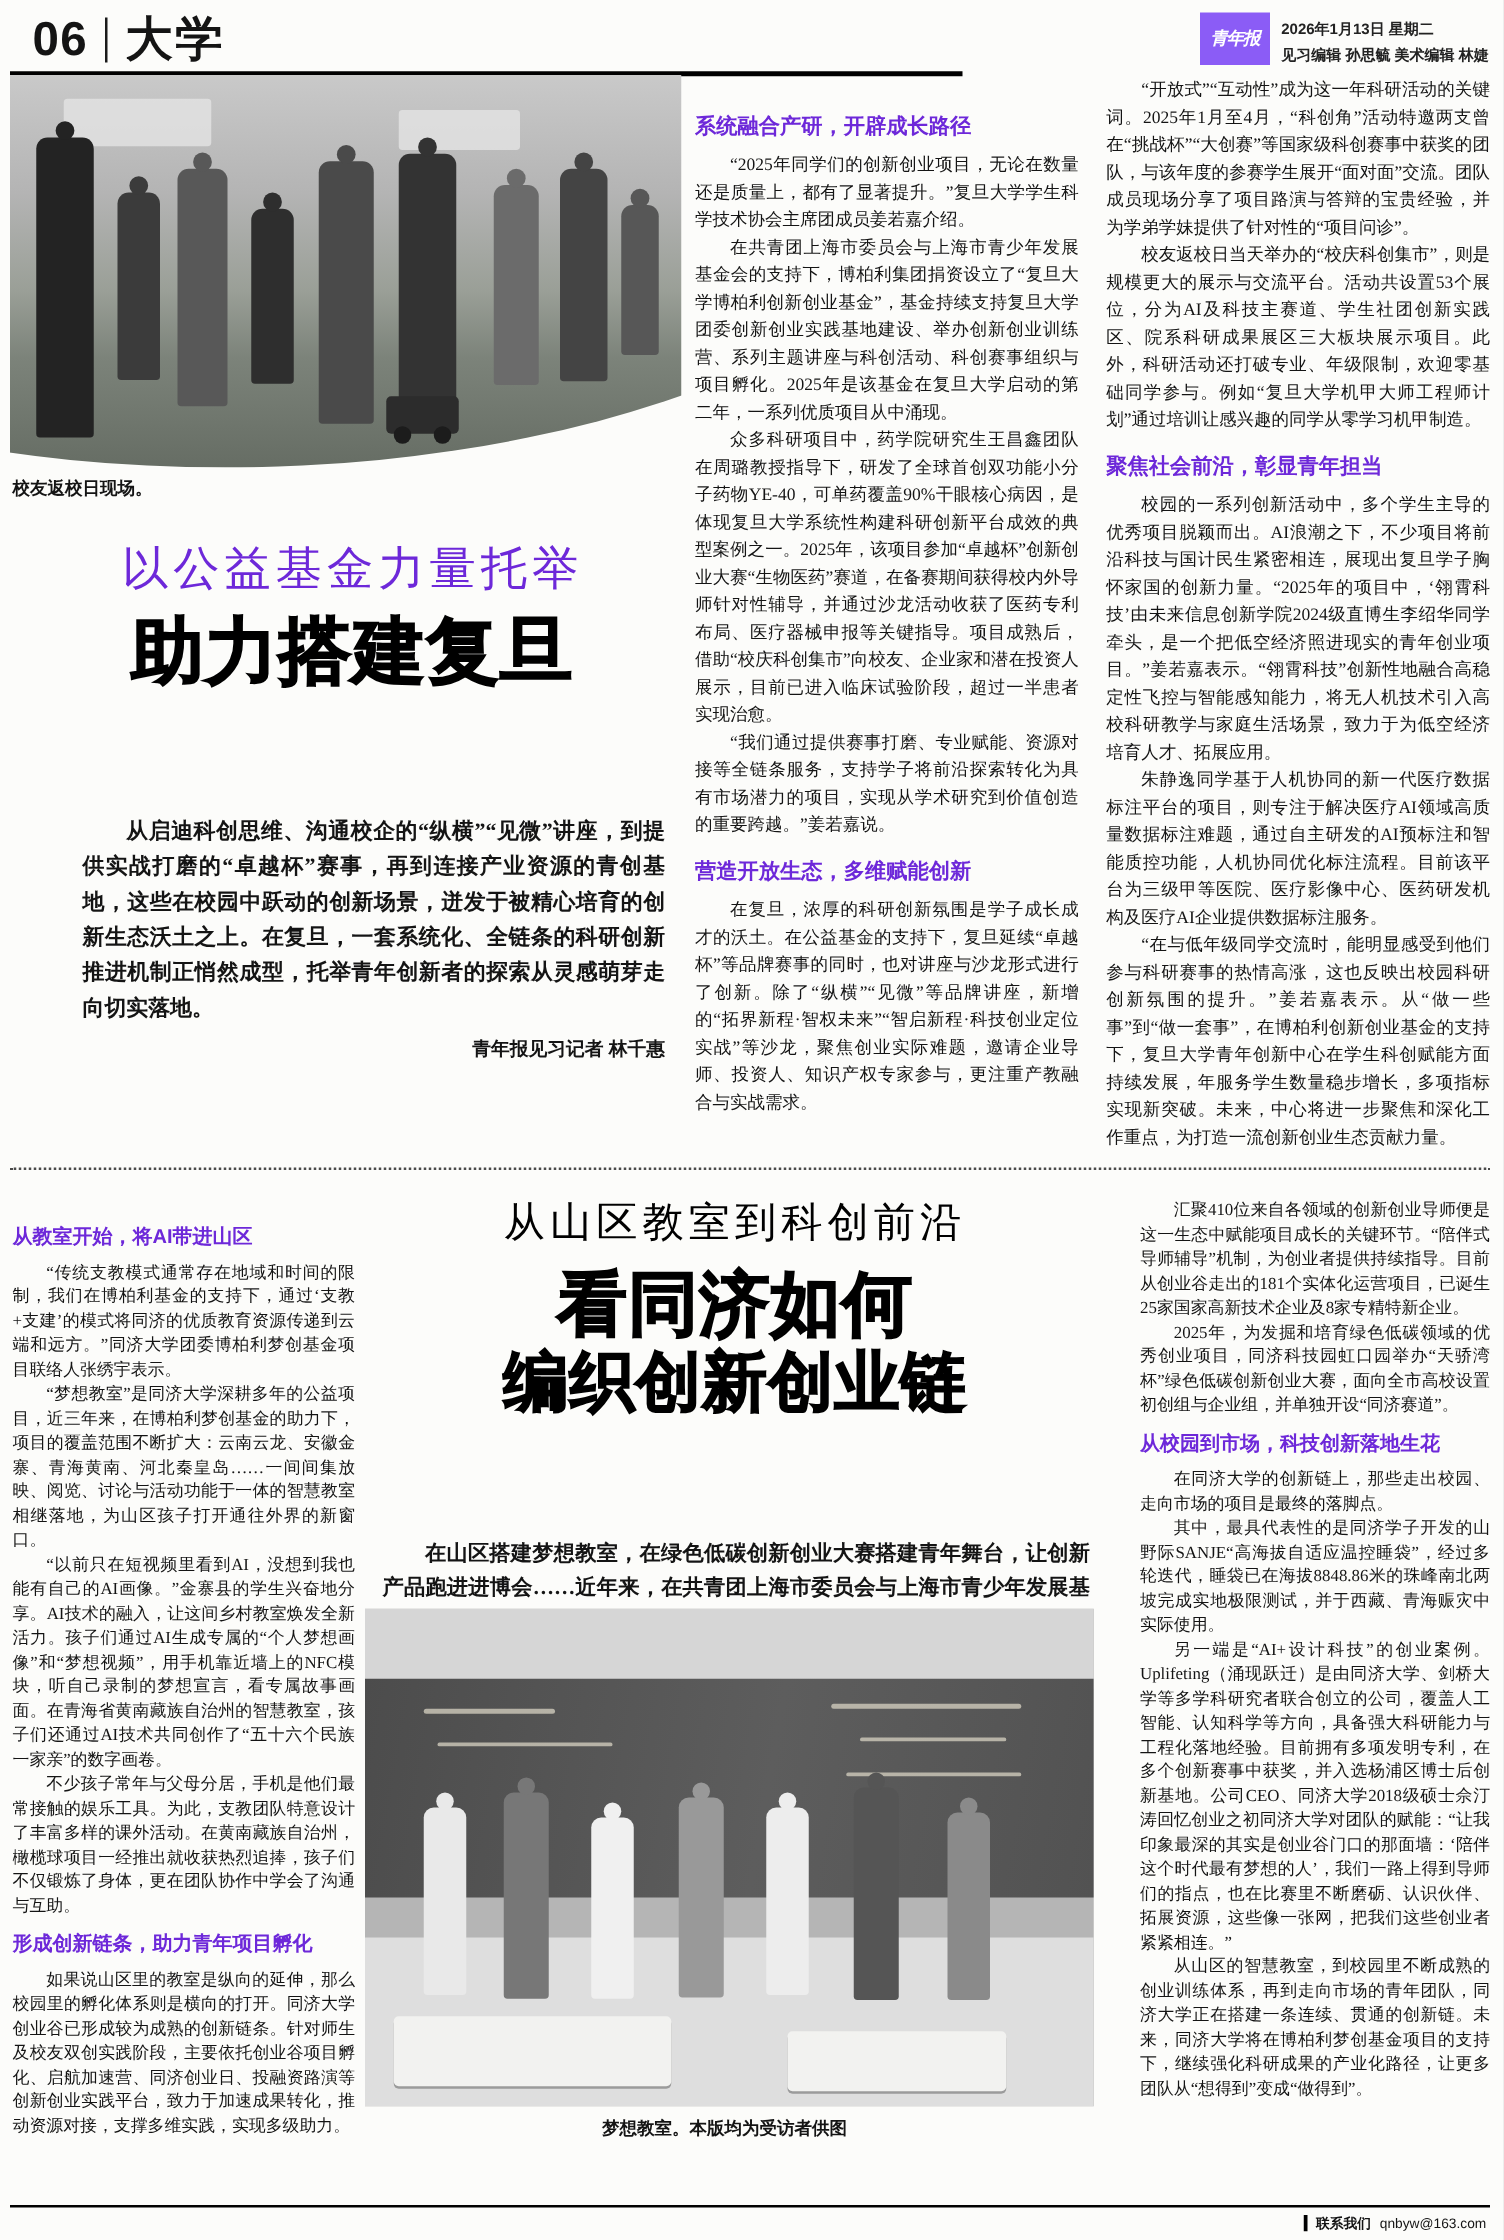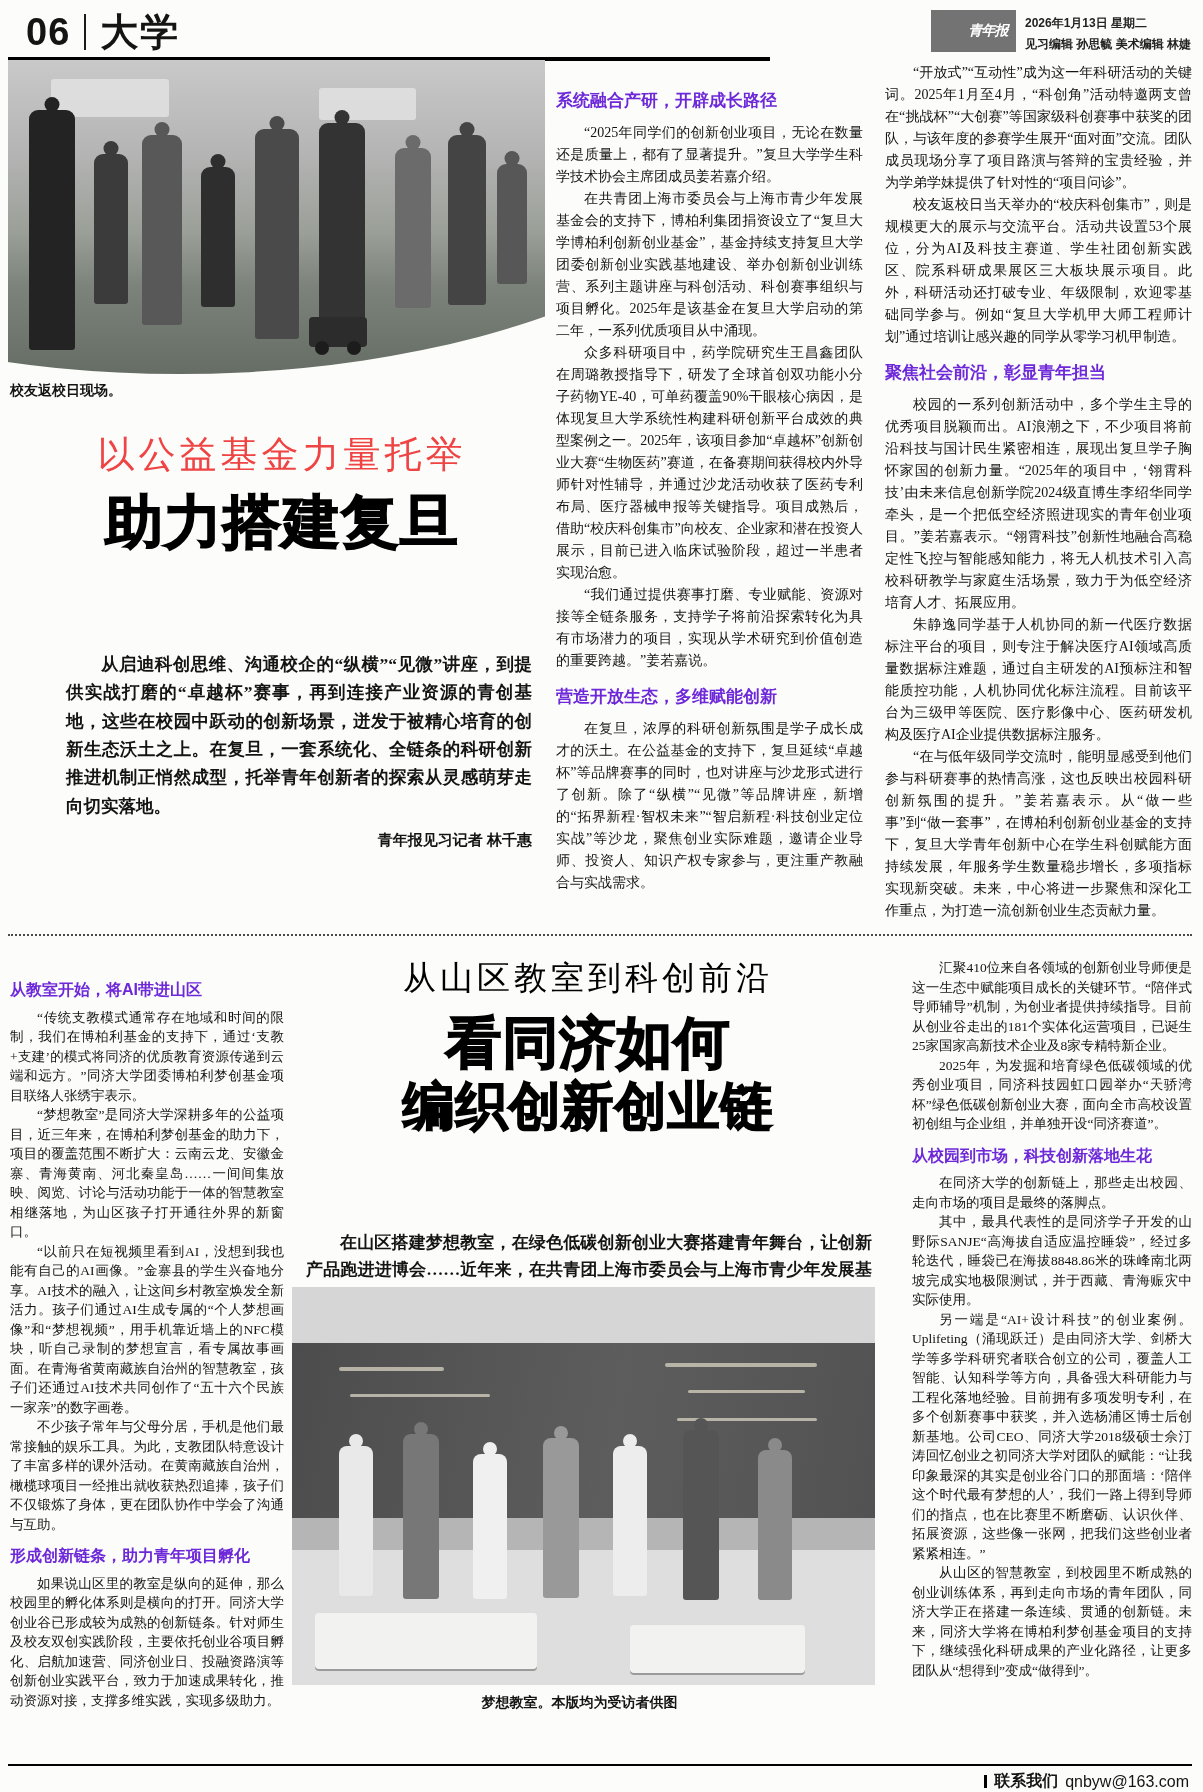--- a/index.html
+++ b/index.html
@@ -7,23 +7,23 @@
         font-family:"Liberation Serif","DejaVu Serif",serif;color:#141414;overflow:hidden;}
 
   
   .header{position:absolute;left:26px;top:8px;right:12px;height:48px;display:flex;
           justify-content:space-between;align-items:center;}
   .header-left{display:flex;align-items:center;gap:14px;font-family:"Liberation Sans","DejaVu Sans",sans-serif;}
   .page-num{font-size:38px;font-weight:700;letter-spacing:1px;line-height:1;}
   .vbar{width:2px;height:36px;background:#1a1a1a;}
   .section-name{font-size:38px;font-weight:600;line-height:1;letter-spacing:2px;}
   .header-right{display:flex;gap:9px;align-items:flex-start;}
-  .logo{width:56px;height:42px;background:#737373;color:#fff;display:flex;align-items:center;
+  .logo{width:56px;height:42px;background:#8b5cf6;color:#fff;display:flex;align-items:center;
         justify-content:center;font-size:14px;font-weight:700;font-style:italic;
-        font-family:"Liberation Serif",serif;letter-spacing:-1px;padding-left:29px;}
+        font-family:"Liberation Serif",serif;letter-spacing:-1px;}
   .dates{font-family:"Liberation Sans","DejaVu Sans",sans-serif;font-size:12px;font-weight:700;
          line-height:1.7;padding-top:3px;color:#222;}
   .header-rule{position:absolute;left:8px;top:57px;width:762px;height:4px;background:#000;}
 
   
   .photo1{position:absolute;left:8px;top:60px;width:537px;height:314px;
           clip-path:ellipse(118% 100% at 32% 0%);
           background:linear-gradient(#c9c9c9 0%,#b4b4b4 30%,#9a9f97 55%,#7c837a 72%,#666d64 100%);}
   .person{position:absolute;border-radius:9px 9px 3px 3px;}
   .person::before{content:"";position:absolute;top:-13px;left:50%;transform:translateX(-50%);
@@ -33,21 +33,21 @@
   .robot::before{content:"";position:absolute;left:6px;bottom:-8px;width:14px;height:14px;
           border-radius:50%;background:#1c1c1c;}
   .robot::after{content:"";position:absolute;right:6px;bottom:-8px;width:14px;height:14px;
           border-radius:50%;background:#1c1c1c;}
   .photo-cap{position:absolute;font-family:"Liberation Sans","DejaVu Sans",sans-serif;
           font-size:14px;font-weight:700;}
 
   
   .a1-head{position:absolute;left:28px;top:430px;width:508px;text-align:center;
            font-family:"Liberation Sans","DejaVu Sans",sans-serif;}
-  .kicker1{font-size:37px;font-weight:300;letter-spacing:4px;color:#ef4444;}
+  .kicker1{font-size:37px;font-weight:300;letter-spacing:4px;color:#6d28d9;}
   .hl{font-weight:900;color:#000;-webkit-text-stroke:1.5px #000;letter-spacing:1px;}
   .hl-1{font-size:58px;line-height:1.18;margin-top:8px;}
   .hl-2{font-size:54px;line-height:1.18;}
 
   .a1-lead{position:absolute;left:66px;top:650px;width:466px;font-size:17.5px;line-height:1.62;
            text-align:justify;font-weight:600;}
   .a1-lead p{margin:0;text-indent:2em;}
   .byline{text-align:right;font-family:"Liberation Sans","DejaVu Sans",sans-serif;
           font-size:15px;font-weight:700;margin-top:8px;}
 
@@ -92,21 +92,21 @@
   .p2person{position:absolute;border-radius:8px 8px 3px 3px;}
   .p2person::before{content:"";position:absolute;top:-12px;left:50%;transform:translateX(-50%);
             width:14px;height:14px;border-radius:50%;background:inherit;}
   .photo2-caps{position:absolute;left:284px;top:1694px;width:591px;display:flex;
             justify-content:center;font-family:"Liberation Sans","DejaVu Sans",sans-serif;
             font-size:14px;font-weight:700;}
 
   
   .footer-rule{position:absolute;left:8px;top:1764px;width:1184px;height:2px;background:#000;}
   .footer{position:absolute;right:14px;top:1771px;display:flex;align-items:center;gap:7px;
-          font-family:"Liberation Sans","DejaVu Sans",sans-serif;font-size:16px;}
+          font-family:"Liberation Sans","DejaVu Sans",sans-serif;font-size:11px;}
   .footer .bar{width:3px;height:13px;background:#000;}
   .footer .lab{font-weight:700;}
 </style>
 </head>
 <body>
 
 <div id="page">
 
   <div class="header">
     <div class="header-left">

